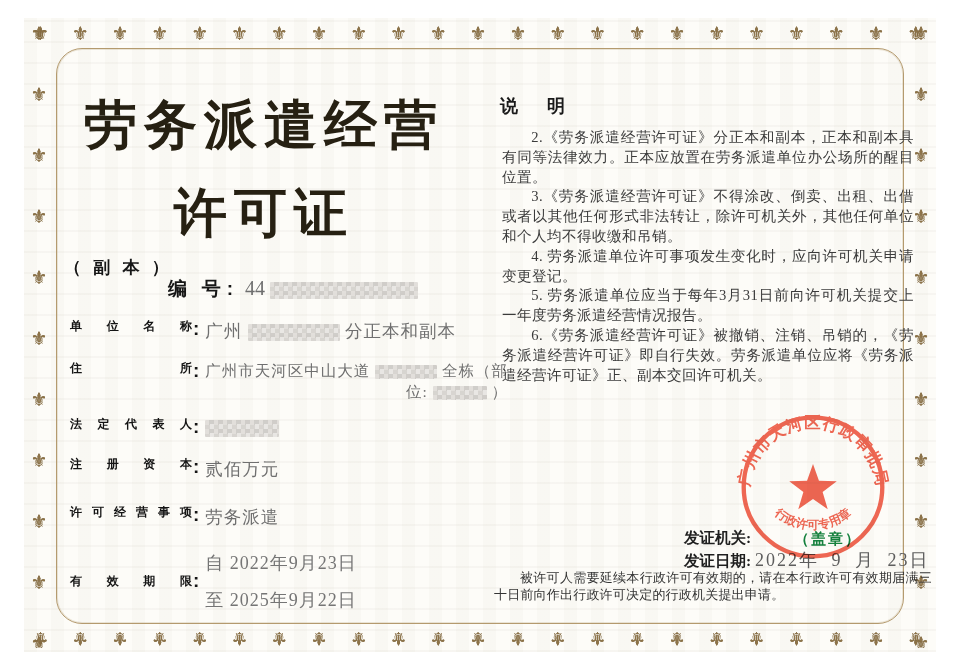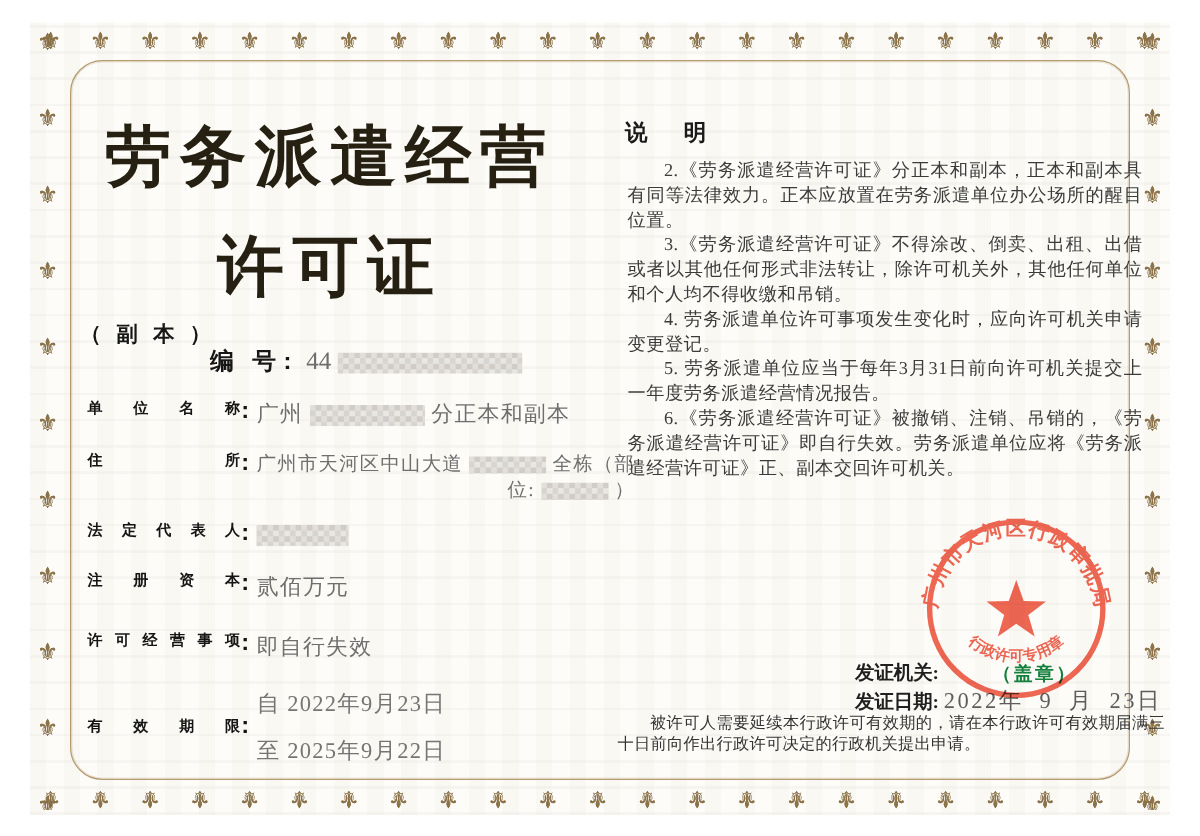--- a/index.html
+++ b/index.html
@@ -123,21 +123,21 @@
 
     <div class="frow" style="top:438px;">
       <span class="flabel">注册资本</span>
       <span class="fcolon">:</span>
       <span class="fvalue">贰佰万元</span>
     </div>
 
     <div class="frow" style="top:486px;">
       <span class="flabel">许可经营事项</span>
       <span class="fcolon">:</span>
-      <span class="fvalue">即自行失效</span>
+      <span class="fvalue">劳务派遣</span>
     </div>
 
     <div class="frow" style="top:532px;align-items:center;">
       <span class="flabel">有效期限</span>
       <span class="fcolon">:</span>
       <span class="fvalue vdates">
         <span class="line">自 2022年9月23日</span>
         <span class="line" style="margin-bottom:0;">至 2025年9月22日</span>
       </span>
     </div>

